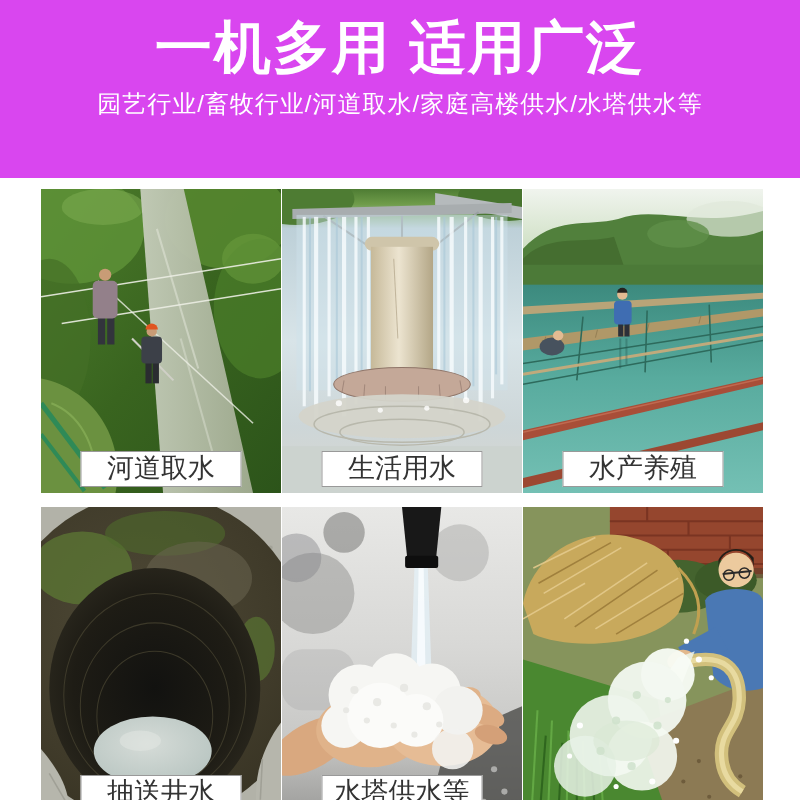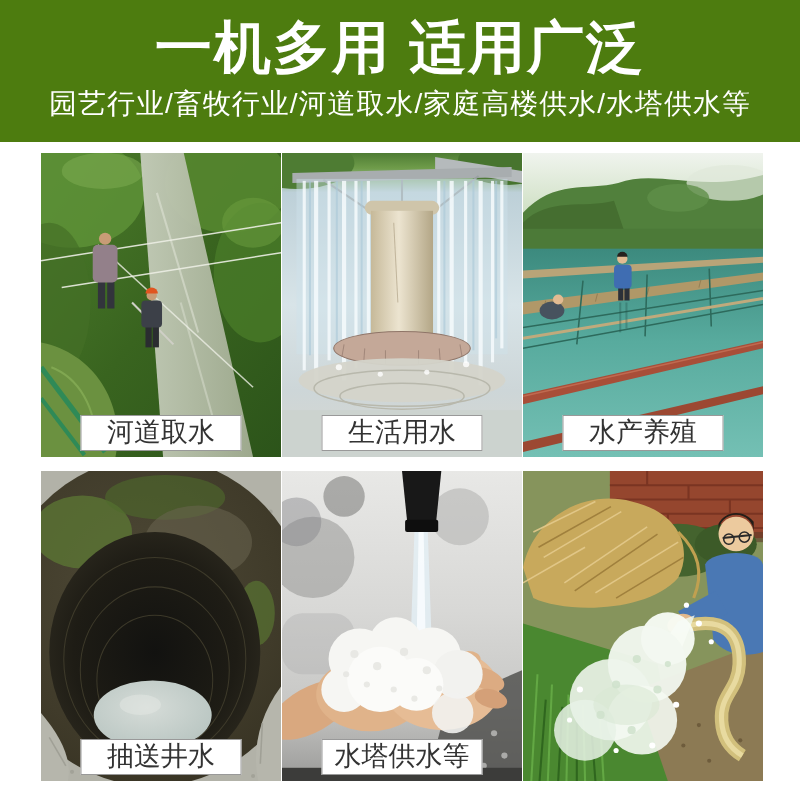--- a/index.html
+++ b/index.html
@@ -1,22 +1,22 @@
 <!DOCTYPE html>
 <html><head>
 <meta charset="utf-8">
 <style>
   html,body{margin:0;padding:0}
   body{
     width:800px;height:800px;overflow:hidden;background:#ffffff;
     font-family:"Liberation Sans","DejaVu Sans",sans-serif;
   }
-  .header{height:142px;background:#4d7c0f;color:#fff;text-align:center;overflow:hidden}
+  .header{height:178px;background:#d946ef;color:#fff;text-align:center;overflow:hidden}
   .title{margin:0;padding-top:8px;font-size:57px;line-height:78px;font-weight:bold;letter-spacing:2px;white-space:nowrap}
-  .subtitle{margin:0;font-size:28px;line-height:36px;font-weight:normal;letter-spacing:1px;white-space:nowrap}
+  .subtitle{margin:0;font-size:24px;line-height:36px;font-weight:normal;letter-spacing:1px;white-space:nowrap}
   .grid{
     margin:11px 37px 0 41px;
     display:grid;
     grid-template-columns:repeat(3,1fr);
     grid-template-rows:304px 310px;
     gap:14px 1px;
   }
   .card{position:relative;overflow:hidden;background:#dfe5df}
   .card svg{display:block;width:100%;height:100%}
   .badge{

